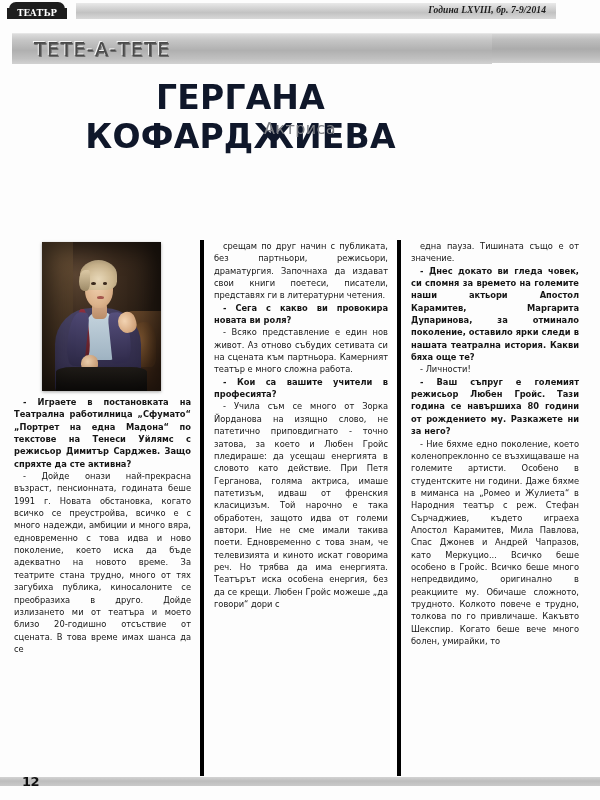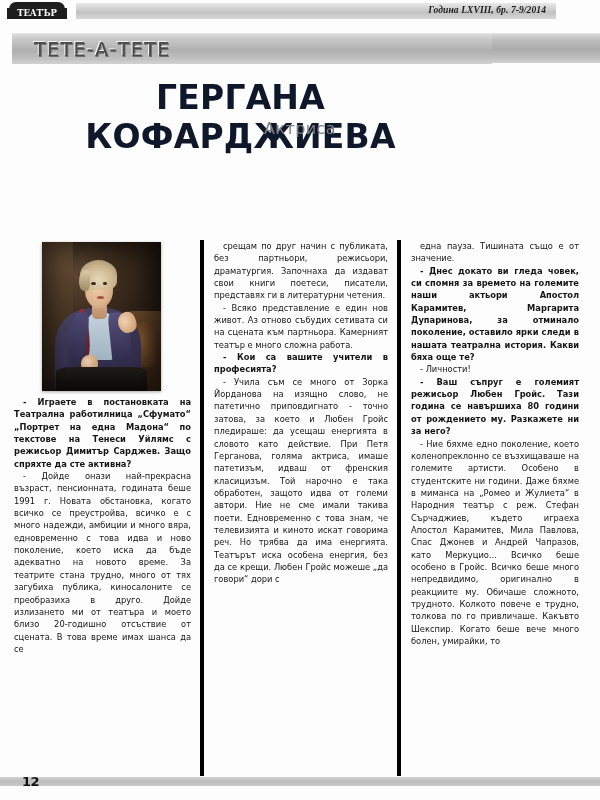--- a/index.html
+++ b/index.html
@@ -400,20 +400,21 @@
 
     <div class="col">
 
       <div style="height:156px"></div>
       <p class="q">- Играете в постановката на Театрална работилница „Сфумато“ „Портрет на една Мадона“ по текстове на Тенеси Уйлямс с режисьор Димитър Сарджев. Защо спряхте да сте активна?</p>
       <p>- Дойде онази най-прекрасна възраст, пенсионната, годината беше 1991 г. Новата обстановка, когато всичко се преустройва, всичко е с много надежди, амбиции и много вяра, едновременно с това идва и ново поколение, което иска да бъде адекватно на новото време. За театрите стана трудно, много от тях загубиха публика, киносалоните се преобразиха в друго. Дойде излизането ми от театъра и моето близо 20-годишно отсъствие от сцената. В това време имах шанса да се</p>
     </div>
 
     <div class="col">
       <p>срещам по друг начин с публиката, без партньори, режисьори, драматургия. Започнаха да издават свои книги поетеси, писатели, представях ги в литературни четения.</p>
+      <p class="q">- Сега с какво ви провокира новата ви роля?</p>
       <p>- Всяко представление е един нов живот. Аз отново събудих сетивата си на сцената към партньора. Камерният театър е много сложна работа.</p>
       <p class="q">- Кои са вашите учители в професията?</p>
       <p>- Учила съм се много от Зорка Йорданова на изящно слово, не патетично приповдигнато - точно затова, за което и Любен Гройс пледираше: да усещаш енергията в словото като действие. При Петя Герганова, голяма актриса, имаше патетизъм, идваш от френския класицизъм. Той нарочно е така обработен, защото идва от големи автори. Ние не сме имали такива поети. Едновременно с това знам, че телевизията и киното искат говорима реч. Но трябва да има енергията. Театърът иска особена енергия, без да се крещи. Любен Гройс можеше „да говори“ дори с</p>
     </div>
 
     <div class="col">
       <p>една пауза. Тишината също е от значение.</p>
       <p class="q">- Днес докато ви гледа човек, си спомня за времето на големите наши актьори Апостол Карамитев, Маргарита Дупаринова, за отминало поколение, оставило ярки следи в нашата театрална история. Какви бяха още те?</p>
       <p>- Личности!</p>
       <p class="q">- Ваш съпруг е големият режисьор Любен Гройс. Тази година се навършиха 80 години от рождението му. Разкажете ни за него?</p>

